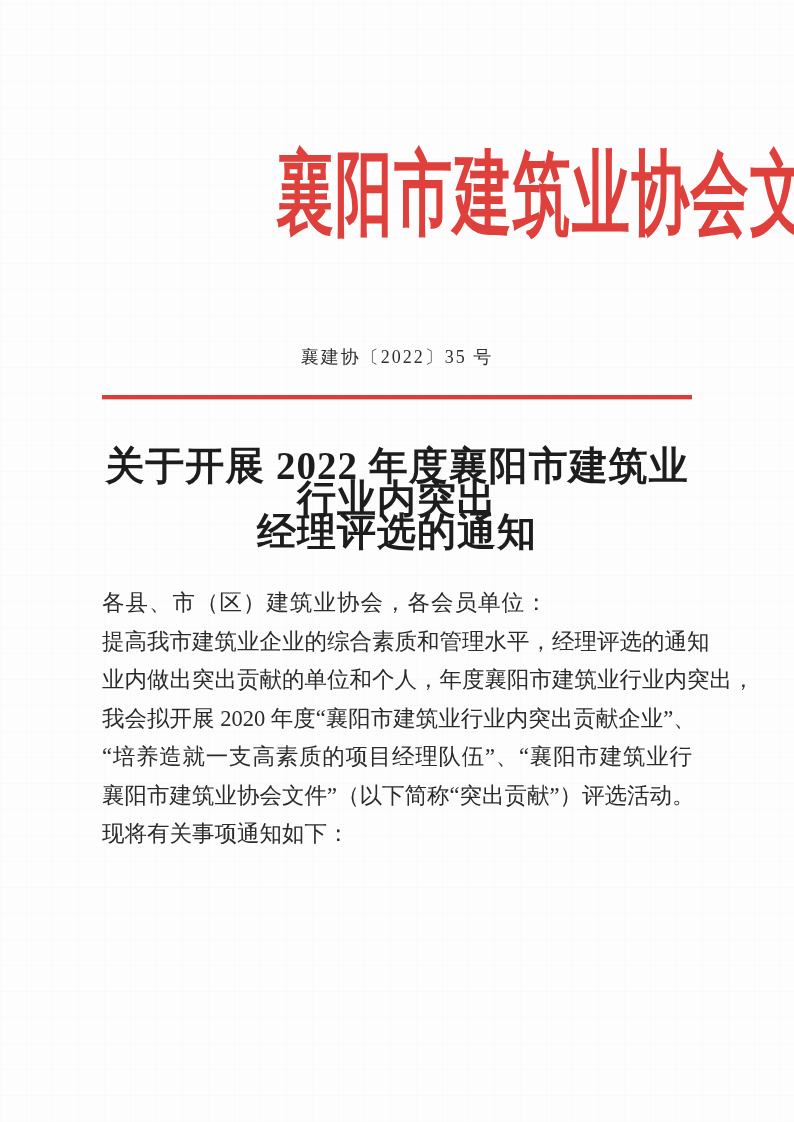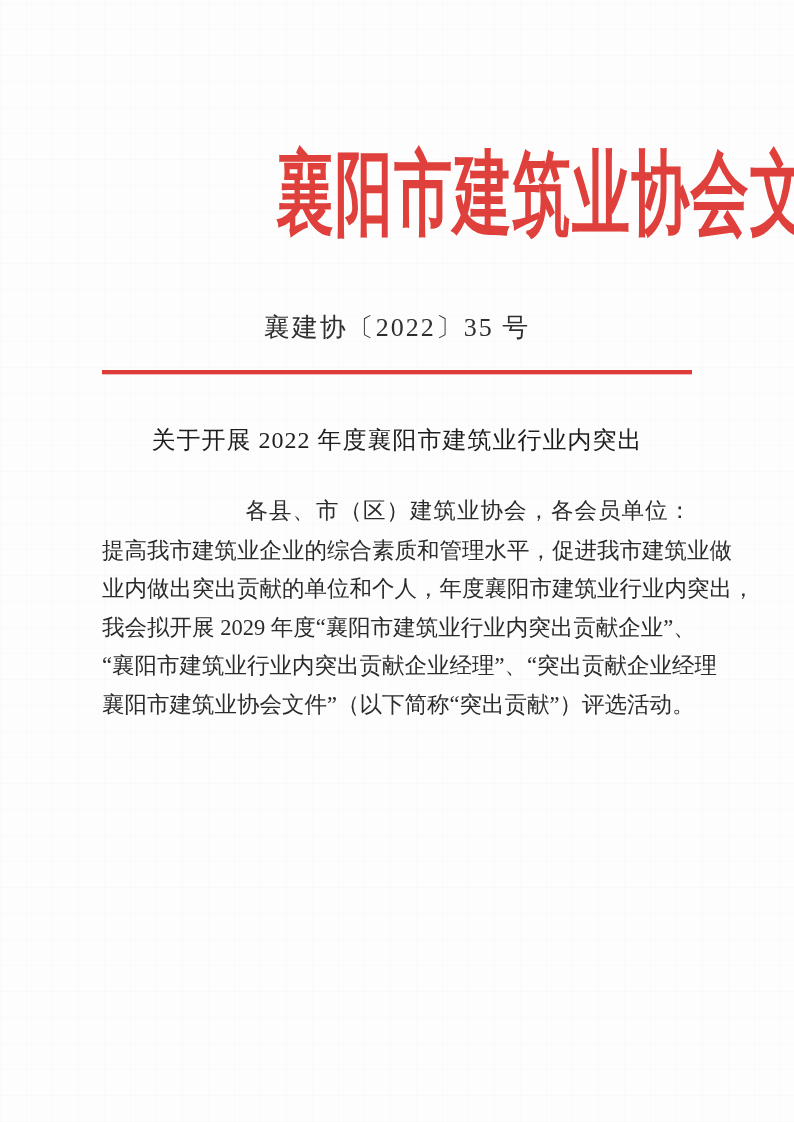--- a/index.html
+++ b/index.html
@@ -30,82 +30,83 @@
     font-size: 92px;
     line-height: 1.05;
     font-weight: 700;
     color: #df403b;
     white-space: nowrap;
     letter-spacing: 2px;
     transform: scaleX(0.63);
     transform-origin: center;
   }
   .doc-number {
-    margin-top: 70px;
+    margin-top: 104px;
     text-align: center;
-    font-size: 26px;
+    font-size: 18px;
     line-height: 1.15;
     letter-spacing: 2px;
     color: #2f2f2f;
   }
   .red-divider {
     margin-top: 28px;
     width: 590px;
     height: 4px;
     background: #de3c38;
     box-shadow: 0 1px 0 rgba(222,60,56,0.35);
   }
   .notice-title {
     margin-top: 50px;
     text-align: center;
-    font-weight: 400;
-    font-size: 24px;
+    font-weight: 700;
+    font-size: 39px;
     line-height: 33px;
     letter-spacing: 1px;
     color: #1d1d1d;
   }
   .body-block {
     margin-top: 36px;
     font-size: 22.5px;
     color: #2b2b2b;
   }
   .body-line {
     line-height: 38.5px;
     text-align: justify;
     text-align-last: justify;
     white-space: nowrap;
   }
   .body-line.indent { padding-left: 45px; }
   .body-line.flush-last { text-align-last: left; }
   .salutation {
     line-height: 38.5px;
-    text-align: right;
+    text-align: left;
     letter-spacing: 1px;
-    font-family: Liberation Mono, monospace;
   }
 </style>
 </head>
 <body>
 
 <div class="page">
 
   <div class="masthead">
     <div class="masthead-title">襄阳市建筑业协会文件</div>
   </div>
 
   <div class="doc-number">襄建协〔2022〕35 号</div>
 
   <div class="red-divider"></div>
 
   <div class="notice-title">
     <div>关于开展 2022 年度襄阳市建筑业行业内突出</div>
+    <div>经理评选的通知</div>
   </div>
 
   <div class="body-block">
     <div class="salutation">各县、市（区）建筑业协会，各会员单位：</div>
-    <div class="body-line">提高我市建筑业企业的综合素质和管理水平，促进我市建筑业做</div>
+    <div class="body-line">提高我市建筑业企业的综合素质和管理水平，经理评选的通知</div>
     <div class="body-line">业内做出突出贡献的单位和个人，年度襄阳市建筑业行业内突出，</div>
-    <div class="body-line">我会拟开展 2029 年度“襄阳市建筑业行业内突出贡献企业”、</div>
-    <div class="body-line">“襄阳市建筑业行业内突出贡献企业经理”、“突出贡献企业经理</div>
+    <div class="body-line">我会拟开展 2020 年度“襄阳市建筑业行业内突出贡献企业”、</div>
+    <div class="body-line">“培养造就一支高素质的项目经理队伍”、“襄阳市建筑业行</div>
     <div class="body-line">襄阳市建筑业协会文件”（以下简称“突出贡献”）评选活动。</div>
+    <div class="body-line flush-last">现将有关事项通知如下：</div>
   </div>
 
 </div>
 
 </body></html>

